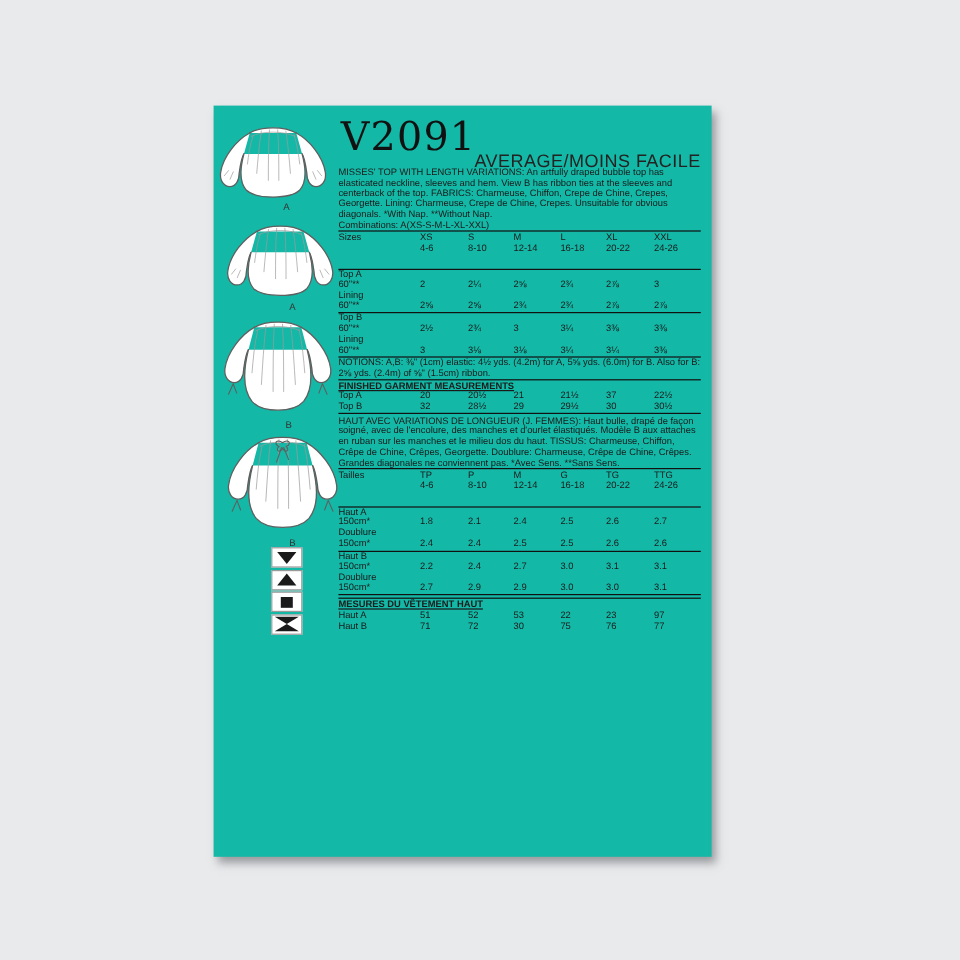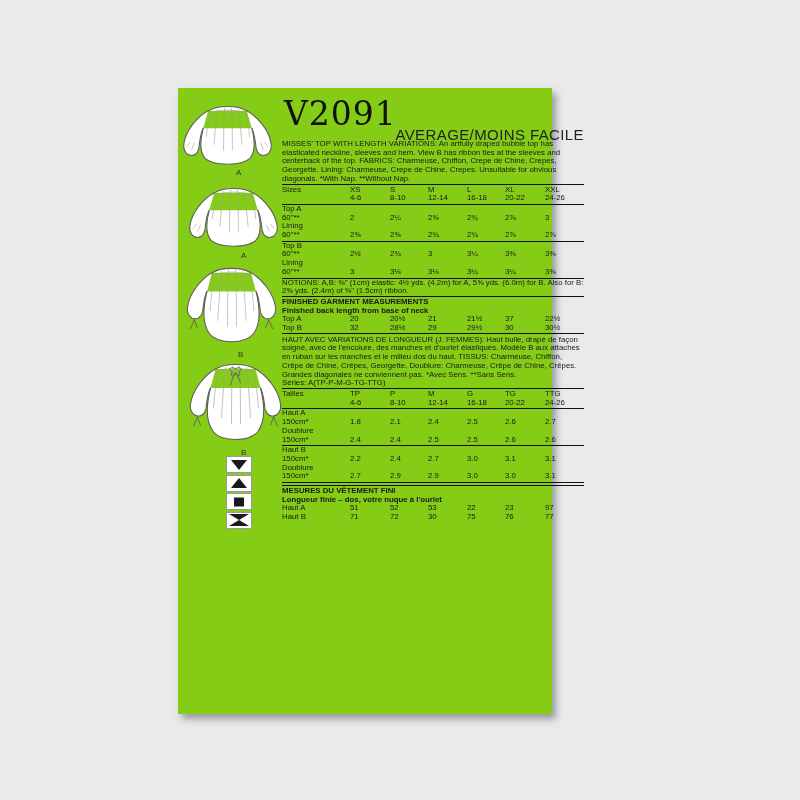--- a/index.html
+++ b/index.html
@@ -3,45 +3,45 @@
 <meta charset="utf-8">
 <style>
   html,body{margin:0;padding:0;}
   body{
     width:800px;height:800px;position:relative;
     background:#e9eaec;
     font-family:"Liberation Sans","DejaVu Sans",sans-serif;
     color:#1a1a1a;
   }
   .page{
-    position:absolute;left:178px;top:88px;width:374px;height:626px;
-    background:#84cc16;
+    position:absolute;left:178px;top:88px;width:415px;height:626px;
+    background:#14b8a6;
     box-shadow:4px 5px 7px rgba(90,90,95,.55);
   }
   .brand{
     position:absolute;left:106px;top:6px;
     font-family:"DejaVu Serif","Liberation Serif",serif;
     font-size:33px;letter-spacing:1px;color:#111;
   }
   .difficulty{
     position:absolute;left:104px;top:38px;width:302px;
     text-align:right;font-size:15px;letter-spacing:.4px;color:#222;
   }
   .content{position:absolute;left:104px;top:52px;width:302px;font-size:7.8px;line-height:8.7px;}
   .content p{margin:0;}
   .b{font-weight:normal;}
   .desc{margin:0 0 6px 0;}
   .combline{margin:0 0 1px 0;}
   .trow{display:grid;grid-template-columns:68px 40px 38px 39px 38px 40px auto;line-height:8.7px;}
   .trow>div{white-space:nowrap;}
-  .thead{border-top:1.8px solid #111;border-bottom:1px solid #111;padding:1px 0 1px 0;}
+  .thead{border-top:1.8px solid #111;border-bottom:1px solid #111;padding:1px 0 12px 0;}
   .rule{border-bottom:1.6px solid #111;padding-bottom:1px;}
   .notions{margin:2px 0 2px 0;}
   .sect{border-top:1.6px solid #111;padding-top:1px;}
-  .sect-title{font-weight:bold;}
+  .sect-title{font-weight:bold;text-decoration:underline;}
   .frdesc{border-top:1.6px solid #111;padding-top:2px;margin-top:1px;}
   .seriesline{margin:6px 0 1px 0;}
   .mesures{margin-top:2px;}
   .art{position:absolute;}
   .art-label{position:absolute;font-size:8px;color:#333;}
   .symcol{position:absolute;left:48px;top:368px;}
   .symbox{width:24px;height:15px;border:1px solid #9a9a9a;background:#fff;margin-bottom:1.5px;display:flex;align-items:center;justify-content:center;}
   .symbox svg{display:block;}
 </style>
 </head>
@@ -144,20 +144,21 @@
           <polygon points="1,1 21,1 11,7" fill="#1a1a1a"></polygon>
           <polygon points="1,13 21,13 11,7" fill="#1a1a1a"></polygon>
         </svg>
     </div>
   </div>
 
   <div class="content">
 
     <p class="desc"><span class="b">MISSES' TOP WITH LENGTH VARIATIONS: </span><span>An artfully draped bubble top has elasticated neckline, sleeves and hem. </span><span class="b">View B</span><span> has ribbon ties at the sleeves and centerback of the top. </span><span class="b">FABRICS:</span><span> Charmeuse, Chiffon, Crepe de Chine, Crepes, Georgette. </span><span class="b">Lining:</span><span> Charmeuse, Crepe de Chine, Crepes. Unsuitable for obvious diagonals. *With Nap. **Without Nap.</span></p>
 
+    <p class="combline"><span>Combinations: </span><span class="b">A</span><span>(XS-S-M-L-XL-XXL)</span></p>
 
     <div>
         <div class="trow thead">
           <div class="b">Sizes</div>
           <div>
             <div class="b">XS</div>
             <div>4-6</div>
           </div>
           <div>
             <div class="b">S</div>
@@ -227,21 +228,20 @@
           <div>3¼</div>
           <div>3¼</div>
           <div>3⅜</div>
         </div>
       </div>
 
     <p class="notions"><span class="b">NOTIONS: A,B: </span><span>⅜" (1cm) elastic: 4½ yds. (4.2m) for </span><span class="b">A,</span><span> 5⅝ yds. (6.0m) for </span><span class="b">B. Also for B: </span><span>2⅝ yds. (2.4m) of ⅝" (1.5cm) ribbon.</span></p>
 
     <div class="sect">
       <div class="sect-title">FINISHED GARMENT MEASUREMENTS</div>
-      <div class="sect-title">Finished back length from base of neck</div>
       <div>
           <div class="trow">
             <div class="b">Top A</div>
             <div>20</div>
             <div>20½</div>
             <div>21</div>
             <div>21½</div>
             <div>37</div>
             <div>22½</div>
           </div>
@@ -252,21 +252,20 @@
             <div>29</div>
             <div>29½</div>
             <div>30</div>
             <div>30½</div>
           </div>
         </div>
     </div>
 
     <p class="frdesc"><span class="b">HAUT AVEC VARIATIONS DE LONGUEUR (J. FEMMES): </span><span>Haut bulle, drapé de façon soigné, avec de l'encolure, des manches et d'ourlet élastiqués. </span><span class="b">Modèle B</span><span> aux attaches en ruban sur les manches et le milieu dos du haut. </span><span class="b">TISSUS:</span><span> Charmeuse, Chiffon, Crêpe de Chine, Crêpes, Georgette. </span><span class="b">Doublure:</span><span> Charmeuse, Crêpe de Chine, Crêpes. Grandes diagonales ne conviennent pas. *Avec Sens. **Sans Sens.</span></p>
 
-    <p class="seriesline"><span>Séries: </span><span class="b">A</span><span>(TP-P-M-G-TG-TTG)</span></p>
 
     <div>
         <div class="trow thead">
           <div class="b">Tailles</div>
           <div>
             <div class="b">TP</div>
             <div>4-6</div>
           </div>
           <div>
             <div class="b">P</div>
@@ -334,22 +333,21 @@
           <div>2.9</div>
           <div>2.9</div>
           <div>3.0</div>
           <div>3.0</div>
           <div>3.1</div>
         </div>
       </div>
 
 
     <div class="sect mesures">
-      <div class="sect-title">MESURES DU VÊTEMENT FINI</div>
-      <div class="sect-title">Longueur finie – dos, votre nuque à l'ourlet</div>
+      <div class="sect-title">MESURES DU VÊTEMENT HAUT</div>
       <div>
           <div class="trow">
             <div class="b">Haut A</div>
             <div>51</div>
             <div>52</div>
             <div>53</div>
             <div>22</div>
             <div>23</div>
             <div>97</div>
           </div>

